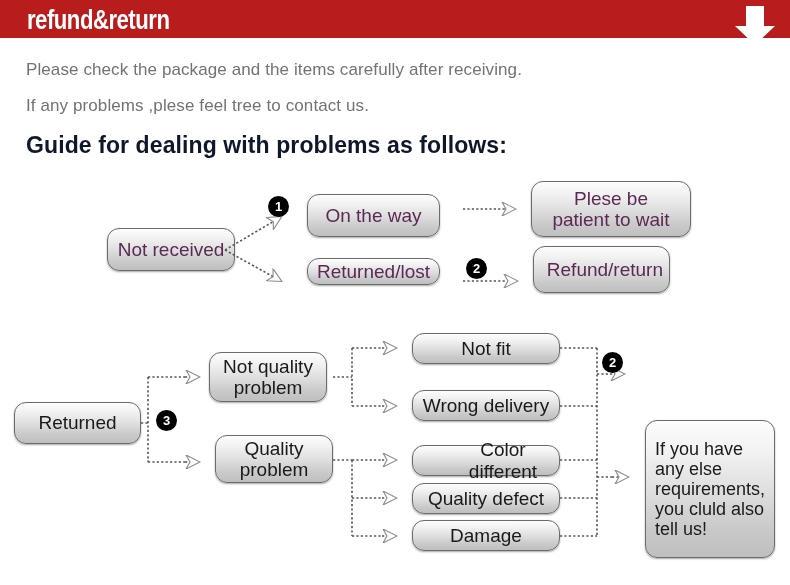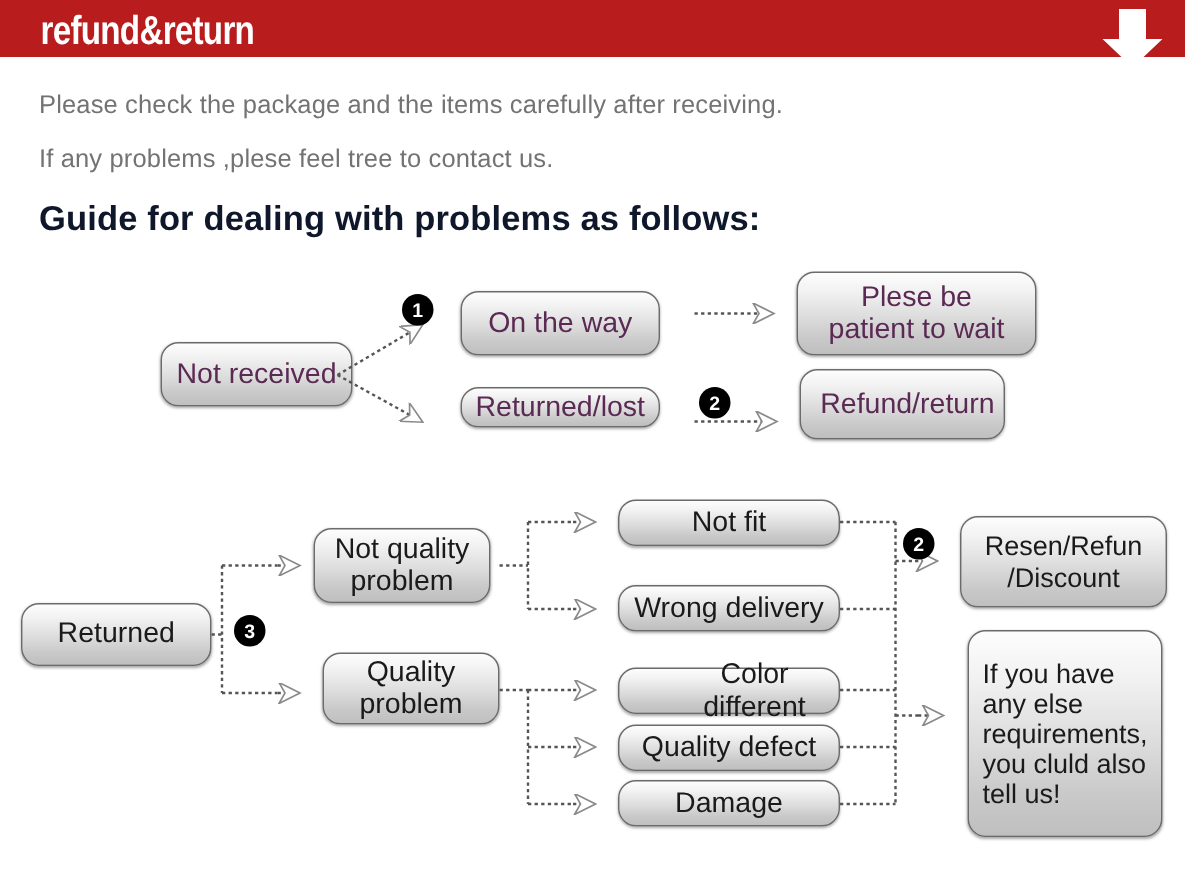--- a/index.html
+++ b/index.html
@@ -248,26 +248,20 @@
   </div>
   <div class="node" id="n-color-diff">
     <span>Color different</span>
   </div>
   <div class="node" id="n-quality-defect">
     <span>Quality defect</span>
   </div>
   <div class="node" id="n-damage">
     <span>Damage</span>
   </div>
-  <div class="node" id="n-resen">
-    <span>
-      <span>Resen/Refun</span><br>
-      <span>/Discount</span>
-    </span>
-  </div>
   <div class="node leftalign" id="n-if-you-have">
     <span>
       <span>If you have</span><br>
       <span>any else</span><br>
       <span>requirements,</span><br>
       <span>you cluld also</span><br>
       <span>tell us!</span>
     </span>
   </div>
 

